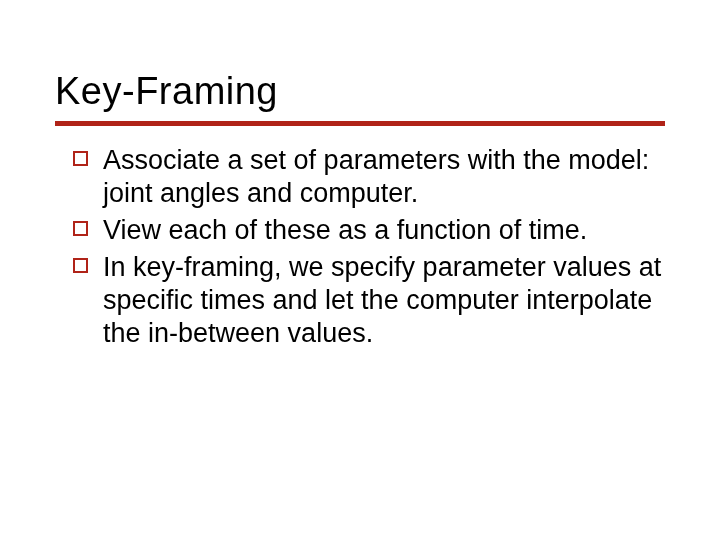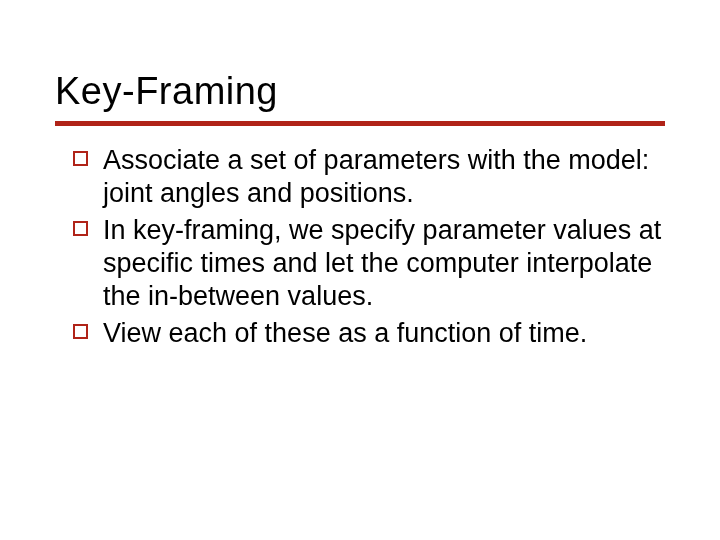--- a/index.html
+++ b/index.html
@@ -56,24 +56,24 @@
 </style>
 </head>
 <body>
 
 <div class="slide">
   <h1 class="title">Key-Framing</h1>
   <div class="rule"></div>
   <ul class="bullets">
     <li>
       <span class="box"></span>
-      <span>Associate a set of parameters with the model: joint angles and positions.</span>
+      <span>Associate a set of parameters with the model: joint angles and computer.</span>
+    </li>
+    <li>
+      <span class="box"></span>
+      <span>View each of these as a function of time.</span>
     </li>
     <li>
       <span class="box"></span>
       <span>In key-framing, we specify parameter values at specific times and let the computer interpolate the in-between values.</span>
     </li>
-    <li>
-      <span class="box"></span>
-      <span>View each of these as a function of time.</span>
-    </li>
   </ul>
 </div>
 
 </body></html>

